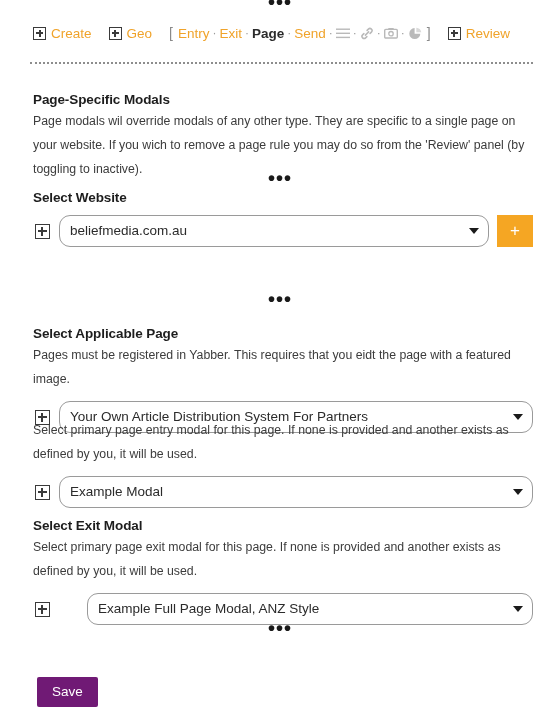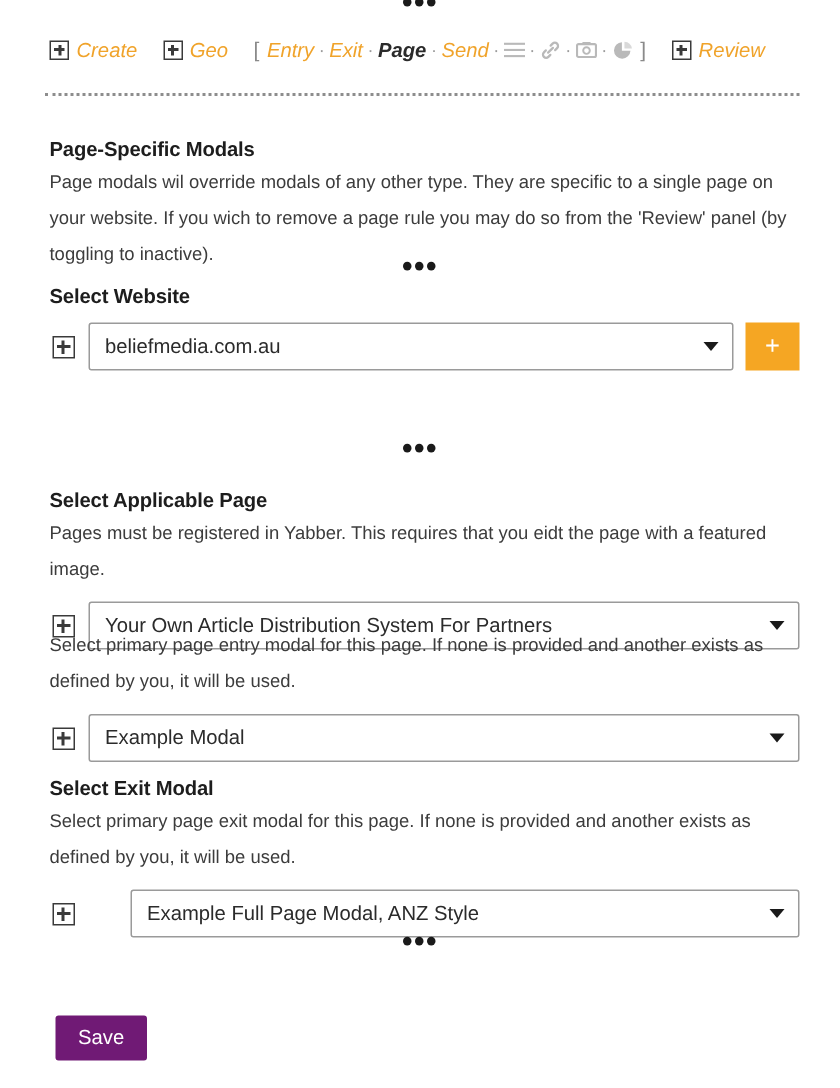--- a/index.html
+++ b/index.html
@@ -50,21 +50,20 @@
     height: 22px;
     font-size: 13.5px;
     white-space: nowrap;
     display: flex;
     align-items: center;
   }
   .nav-link {
     color: #f0a32a;
     text-decoration: none;
     cursor: pointer;
-    font-style: italic;
   }
   .nav-link.active {
     color: #2b2b2b;
     font-weight: 700;
   }
   .nav-sep {
     color: #9b9b9b;
     padding: 0 3px;
     font-size: 12px;
   }
@@ -160,21 +159,21 @@
   }
   select.sel {
     -webkit-appearance: none;
     -moz-appearance: none;
     appearance: none;
     width: 100%;
     height: 32px;
     box-sizing: border-box;
     padding: 0 30px 0 10px;
     border: 1px solid #9a9a9a;
-    border-radius: 2px;
+    border-radius: 11px;
     background: #ffffff;
     font-family: "Liberation Sans", sans-serif;
     font-size: 13.5px;
     color: #2b2b2b;
     line-height: 30px;
     cursor: pointer;
   }
   .sel-caret {
     position: absolute;
     right: 10px;

